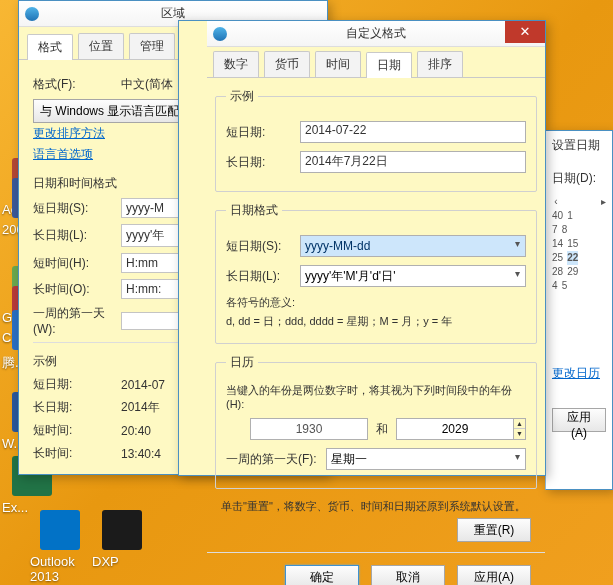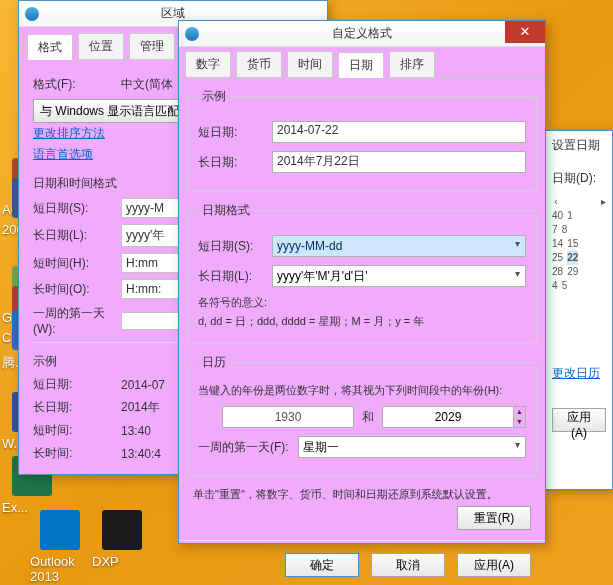--- a/index.html
+++ b/index.html
@@ -29,21 +29,21 @@
   .icon-box {
     width: 40px;
     height: 40px;
     margin: 0 auto 4px;
     display: block;
     border-radius: 3px;
   }
 
   .window {
     position: absolute;
-    background: #f0abfc;
+    background: #fef9c3;
     border: 1px solid #4a90c2;
     box-shadow: 3px 3px 10px rgba(0,0,0,0.25);
   }
   .titlebar {
     height: 26px;
     background: linear-gradient(#fff, #f5f5f5);
     border-bottom: 1px solid #ddd;
     display: flex;
     align-items: center;
     padding: 0 4px;
@@ -105,22 +105,23 @@
     padding: 2px 4px;
     min-height: 18px;
     font-size:12px;
   }
   .link { color: #0066cc; text-decoration: underline; cursor: default; margin:2px 0; display:inline-block;}
   .group-title { margin:10px 0 4px; }
   .thin-line { border:0;border-top:1px solid #ddd;margin:4px 0;}
 
   
   .w-custom {
-    left: 178px; top:20px; width:368px; height:524px;
+    left: 178px; top:20px; width:368px; height:456px;
     z-index:5;
+    padding-left:28px;
   }
   .w-custom .tabs { padding:4px 6px 0; }
   .w-custom .tab { padding:4px 10px; }
   fieldset {
     border:1px solid #d0d0d0;
     border-radius:2px;
     margin:10px 8px;
     padding:8px 10px 10px;
   }
   fieldset legend { padding:0 4px; font-size:12px; }
@@ -272,21 +273,21 @@
         <div class="row">
           <span class="lbl">短日期:</span>
           <span>2014-07</span>
         </div>
         <div class="row">
           <span class="lbl">长日期:</span>
           <span>2014年</span>
         </div>
         <div class="row">
           <span class="lbl">短时间:</span>
-          <span>13:40</span>
+          <span>20:40</span>
         </div>
         <div class="row">
           <span class="lbl">长时间:</span>
           <span>13:40:4</span>
         </div>
       </div>
   </div>
 </div>
 
 <div class="window w-right">

